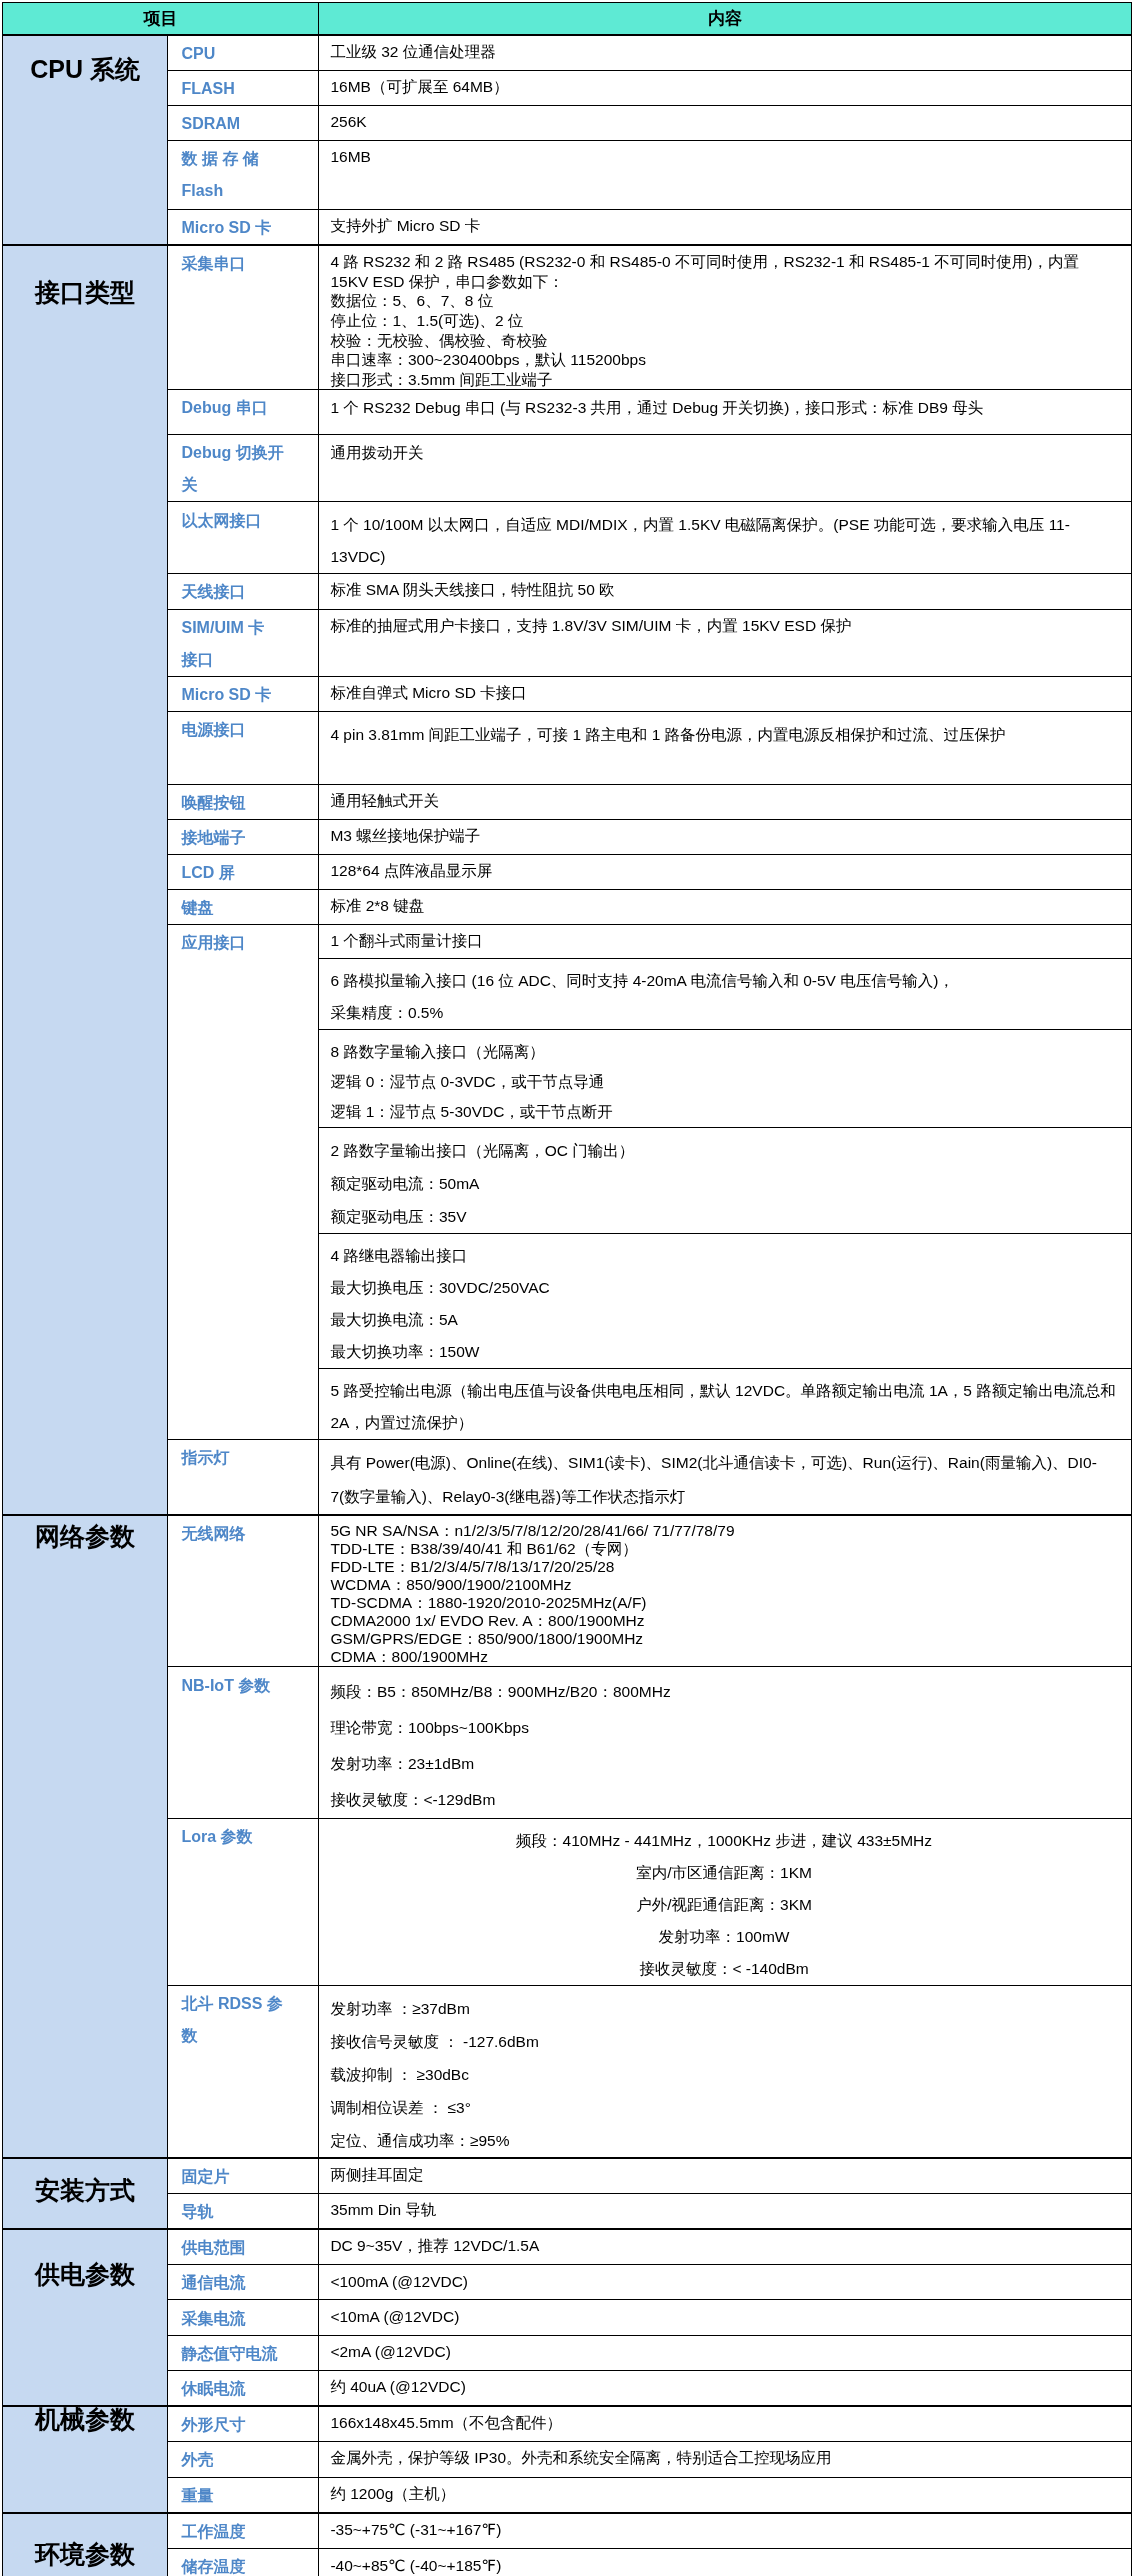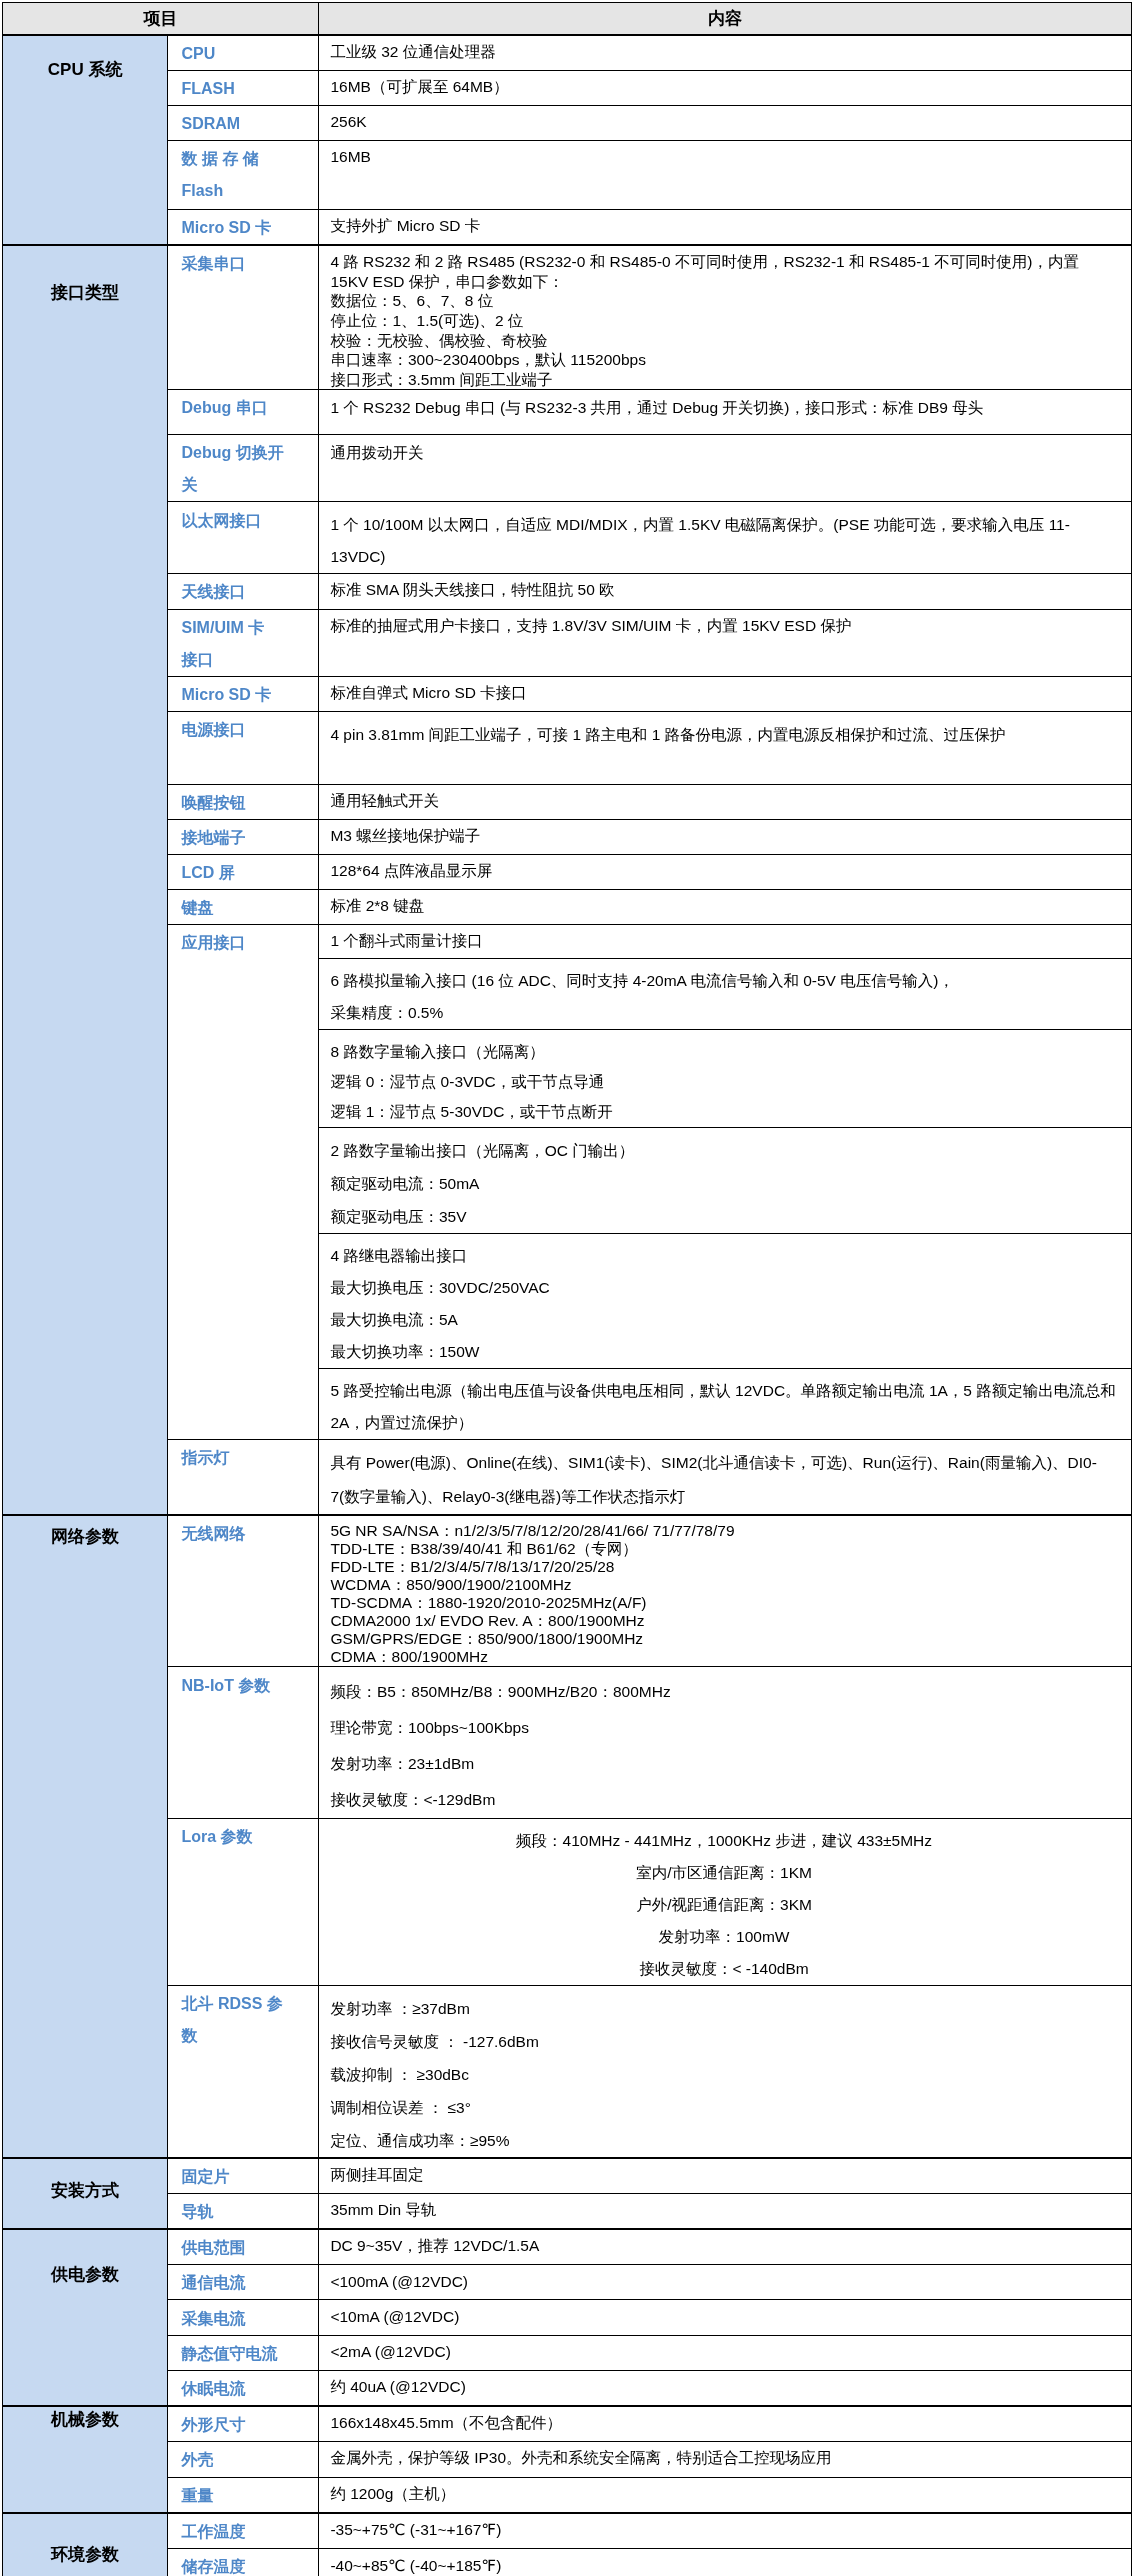--- a/index.html
+++ b/index.html
@@ -20,31 +20,31 @@
     border-collapse: collapse;
     table-layout: fixed;
     border: 1.5px solid var(--border-color);
   }
   col.c1 { width: 165px; }
   col.c2 { width: 151px; }
   col.c3 { width: 813px; }
   td, th { border: 1px solid var(--border-color); box-sizing: border-box; }
   thead th {
     height: 32px;
-    background: #e5e5e5;
+    background: #5eead4;
     font-size: 17px;
     font-weight: bold;
     text-align: center;
     vertical-align: middle;
     border-bottom: 1.5px solid var(--border-color);
     padding: 0;
   }
   td.cat {
     background: var(--cat-bg);
-    font-size: 17px;
+    font-size: 25px;
     font-weight: bold;
     text-align: center;
     vertical-align: top;
     white-space: pre-line;
     line-height: 25px;
     padding: 0 3.1px;
   }
   td.sub {
     background: #ffffff;
     color: var(--label-blue);

